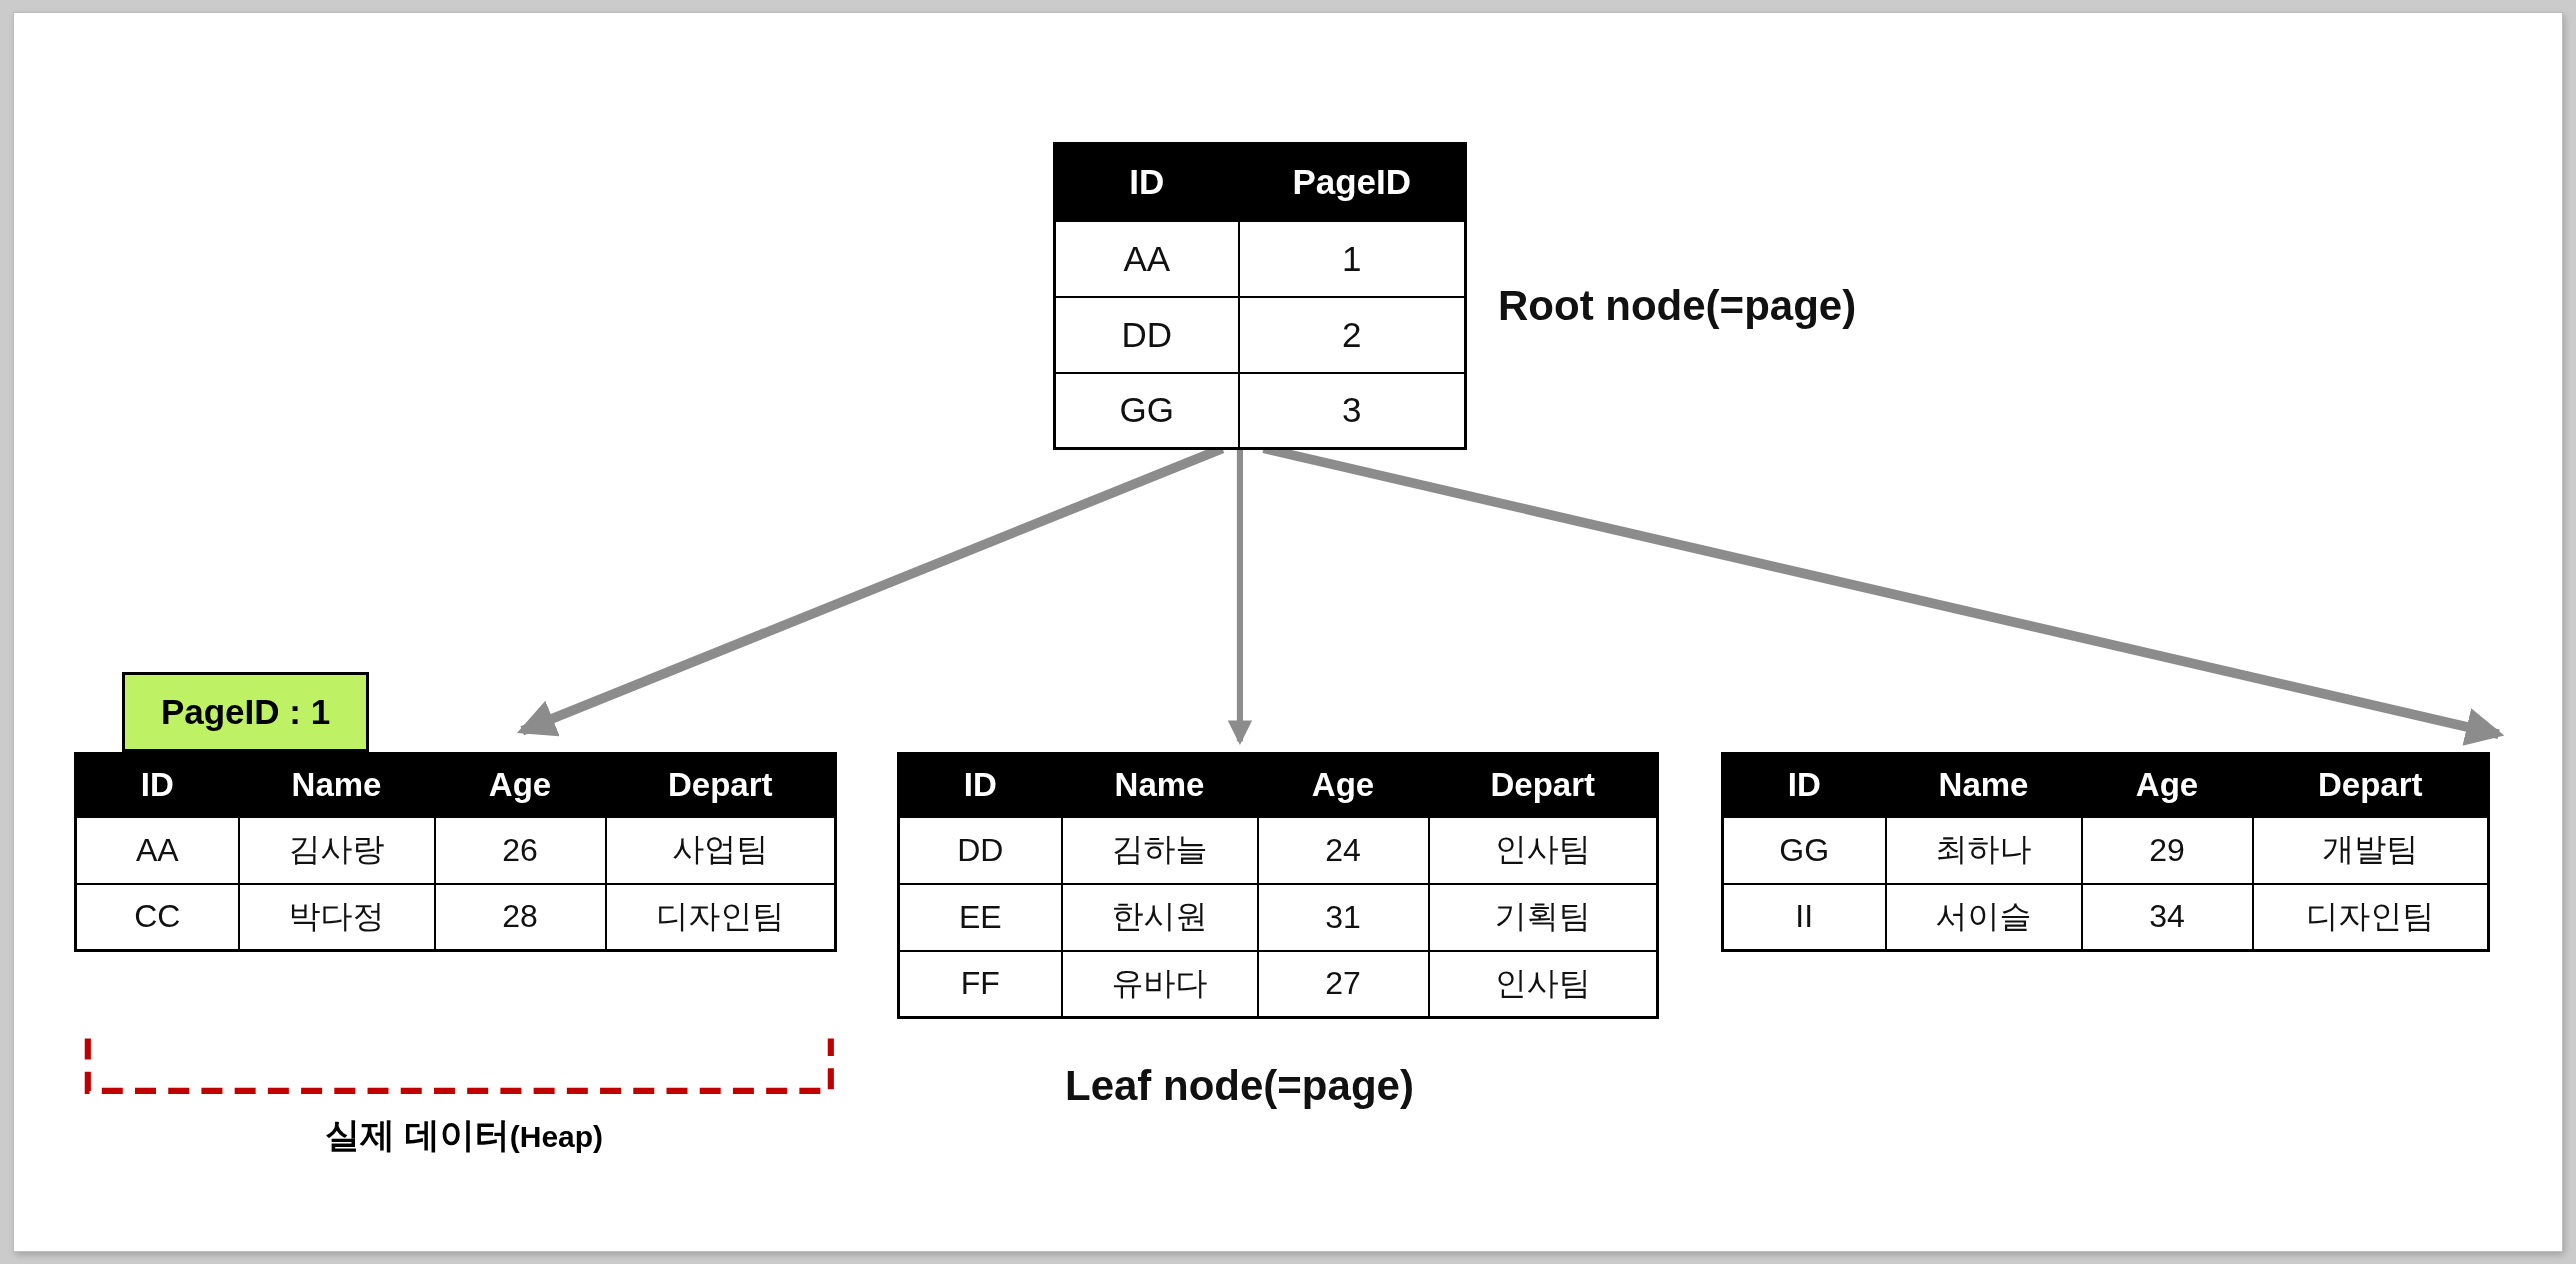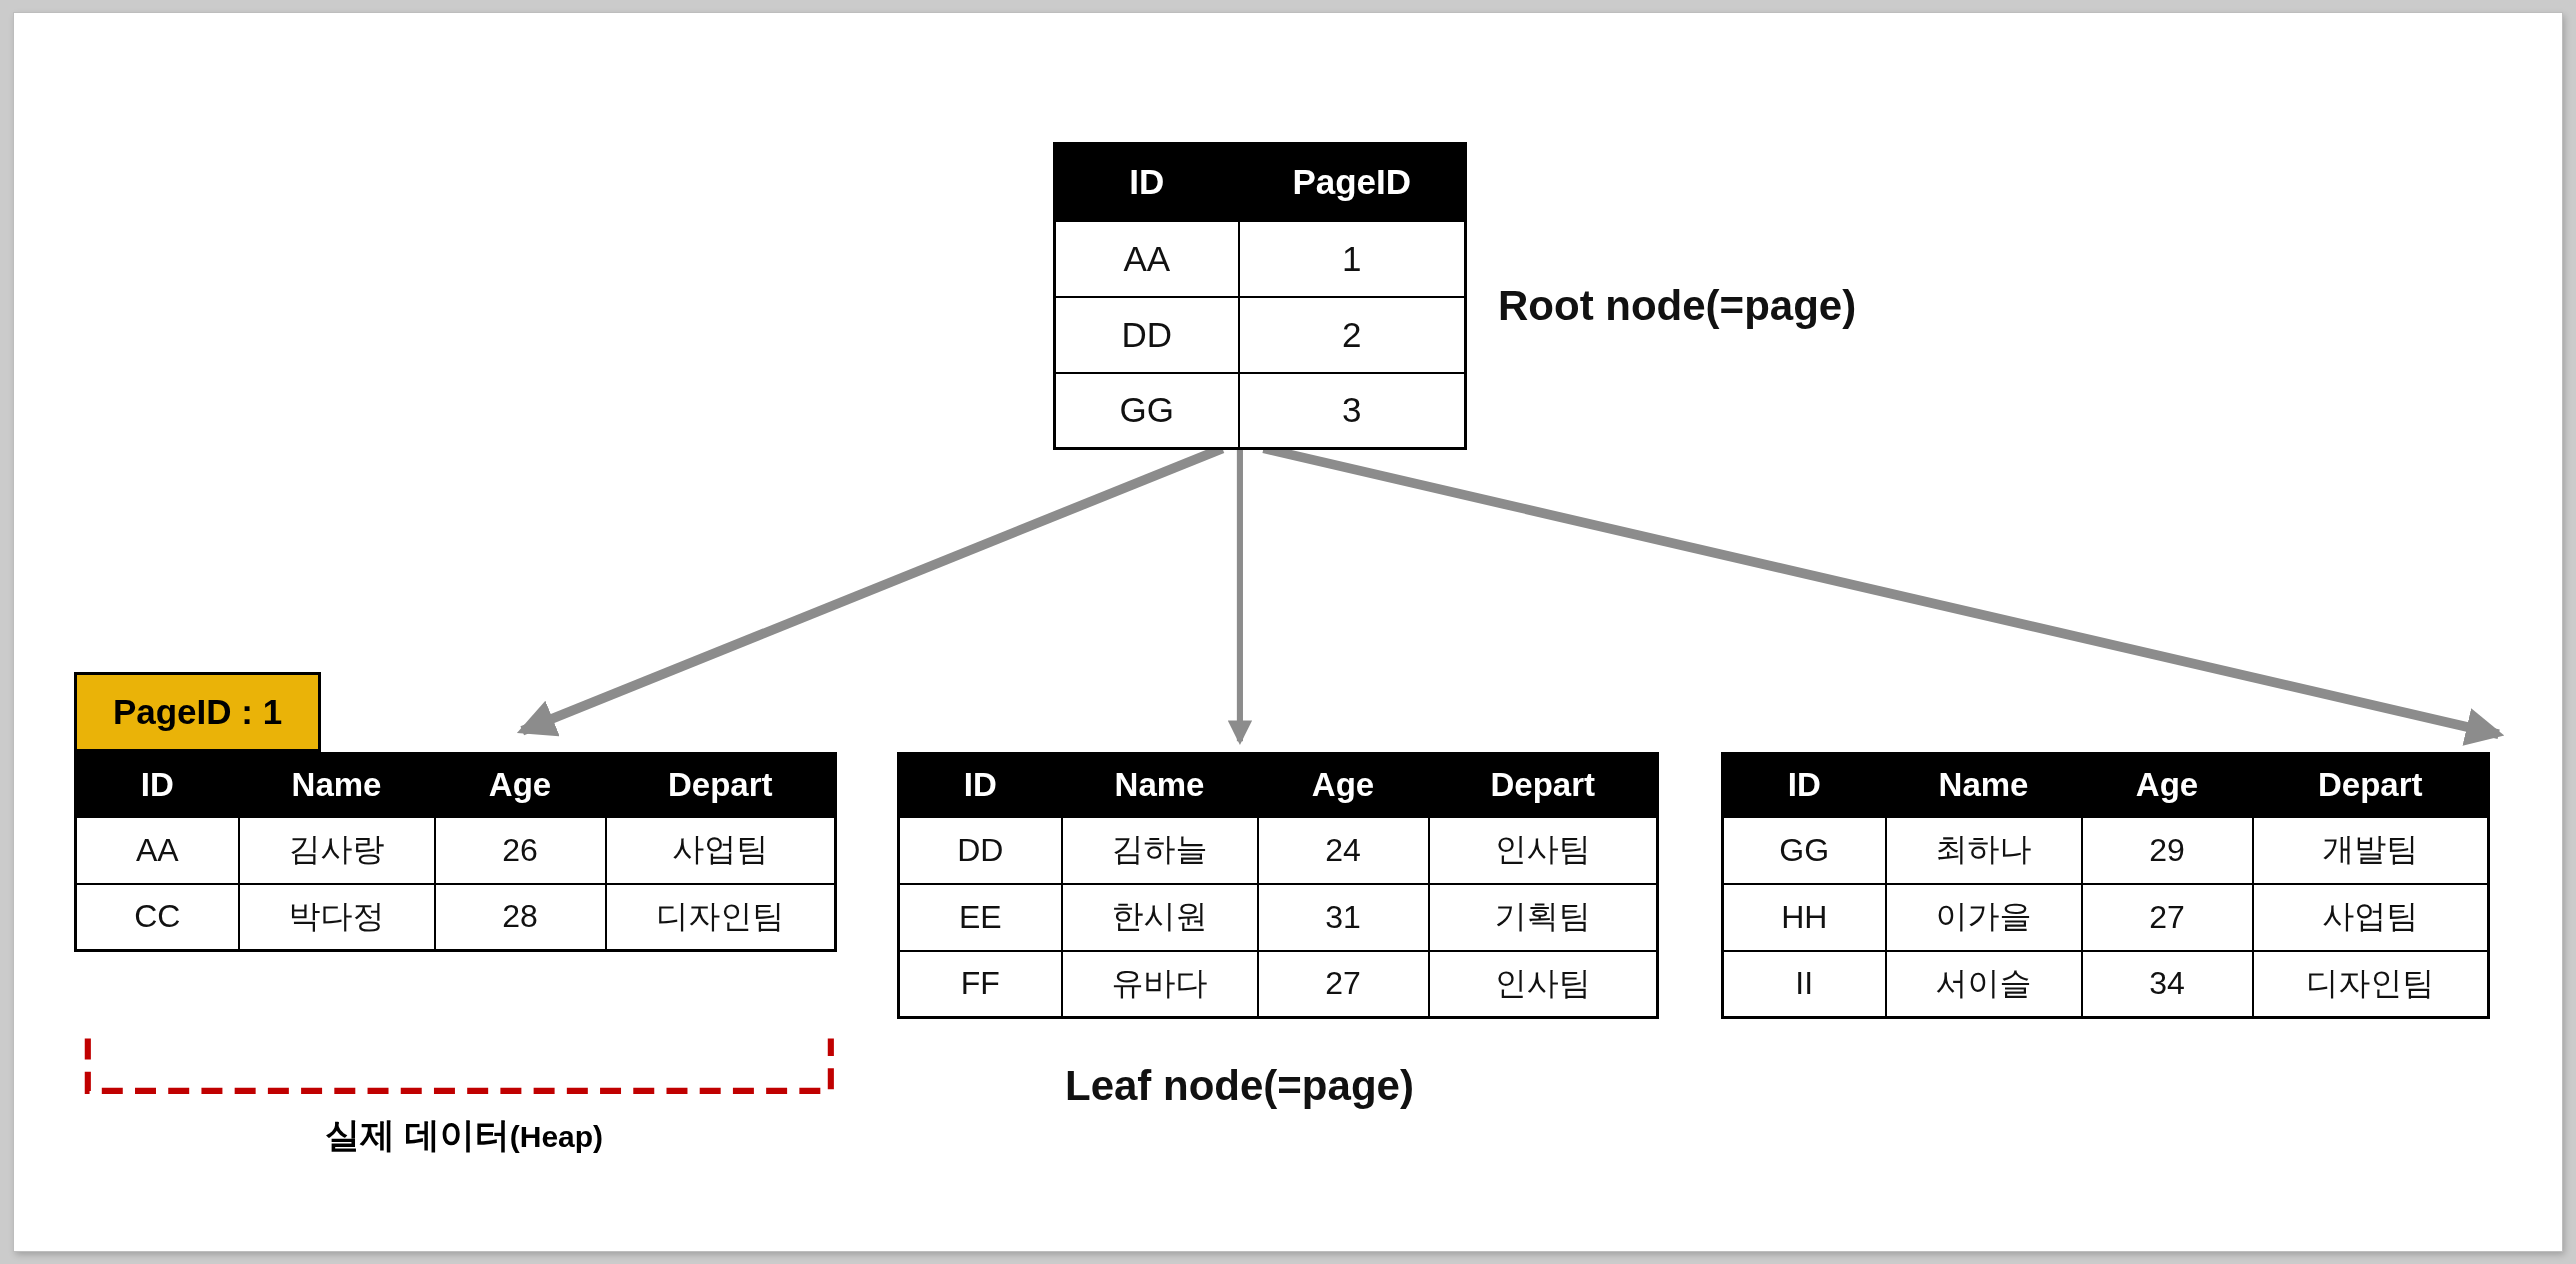--- a/index.html
+++ b/index.html
@@ -64,26 +64,27 @@
   table.leaf tr.hdr { height: 63px; font-size: 33px; }
   table.leaf tr.row { height: 67px; }
   #leaf1 { left: 74px;   top: 752px; width: 763px; }
   #leaf2 { left: 897px; top: 752px; width: 762px; }
   #leaf3 { left: 1721px; top: 752px; width: 769px; }
   
   .badge {
     position: absolute;
     top: 672px;
     width: 247px; height: 80px;
-    background: #eab308;
+    background: #bef264;
     border: 3.5px solid #000;
     box-sizing: border-box;
     display: flex; align-items: center; justify-content: center;
     font-size: 35px; font-weight: bold; color: #000;
     z-index: 3;
+    margin-left: 48px;
   }
   #badge1 { left: 74px; }
   #badge2 { left: 897px; }
   #badge3 { left: 1721px; }
   
   .lbl {
     position: absolute;
     font-weight: bold;
     color: #111;
     white-space: nowrap;
@@ -222,26 +223,20 @@
       <td>Age</td>
       <td>Depart</td>
     </tr>
     <tr class="row">
       <td>GG</td>
       <td>최하나</td>
       <td>29</td>
       <td>개발팀</td>
     </tr>
     <tr class="row">
-      <td>HH</td>
-      <td>이가을</td>
-      <td>27</td>
-      <td>사업팀</td>
-    </tr>
-    <tr class="row">
       <td>II</td>
       <td>서이슬</td>
       <td>34</td>
       <td>디자인팀</td>
     </tr>
   </tbody>
     </table>
 
   <div class="lbl heap-label"><span>실제 데이터</span><span class="suffix">(Heap)</span></div>
 

